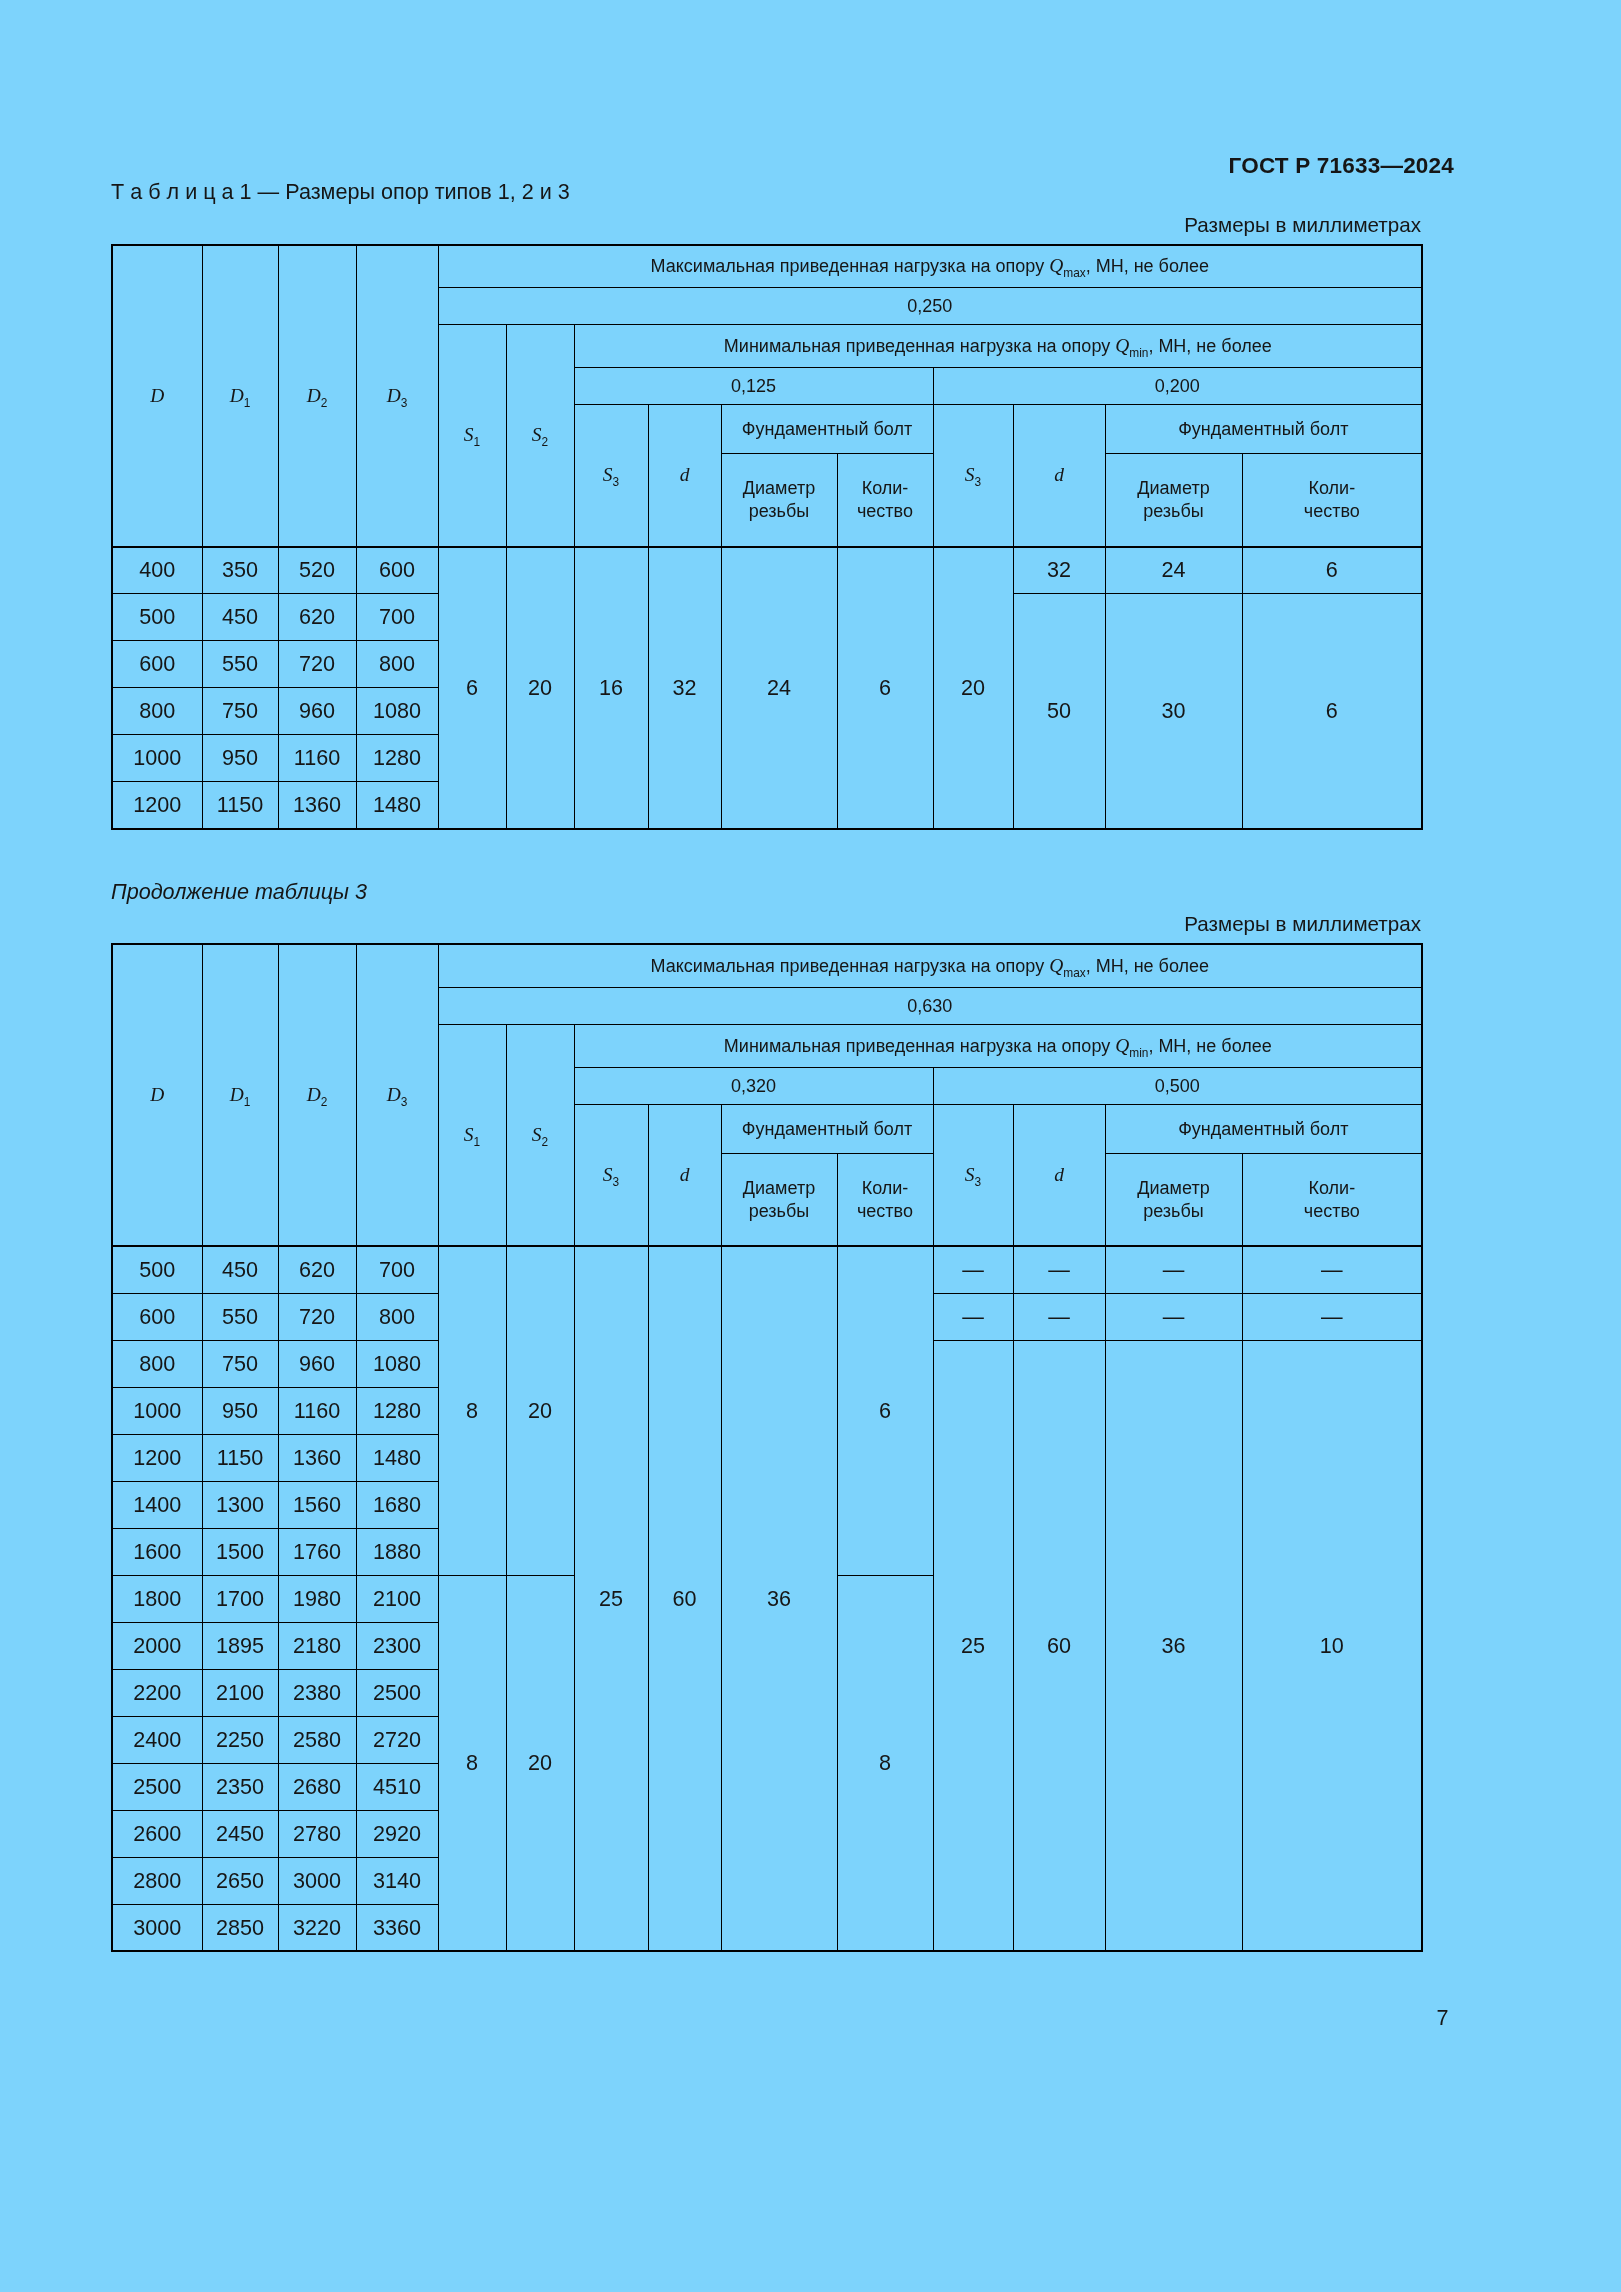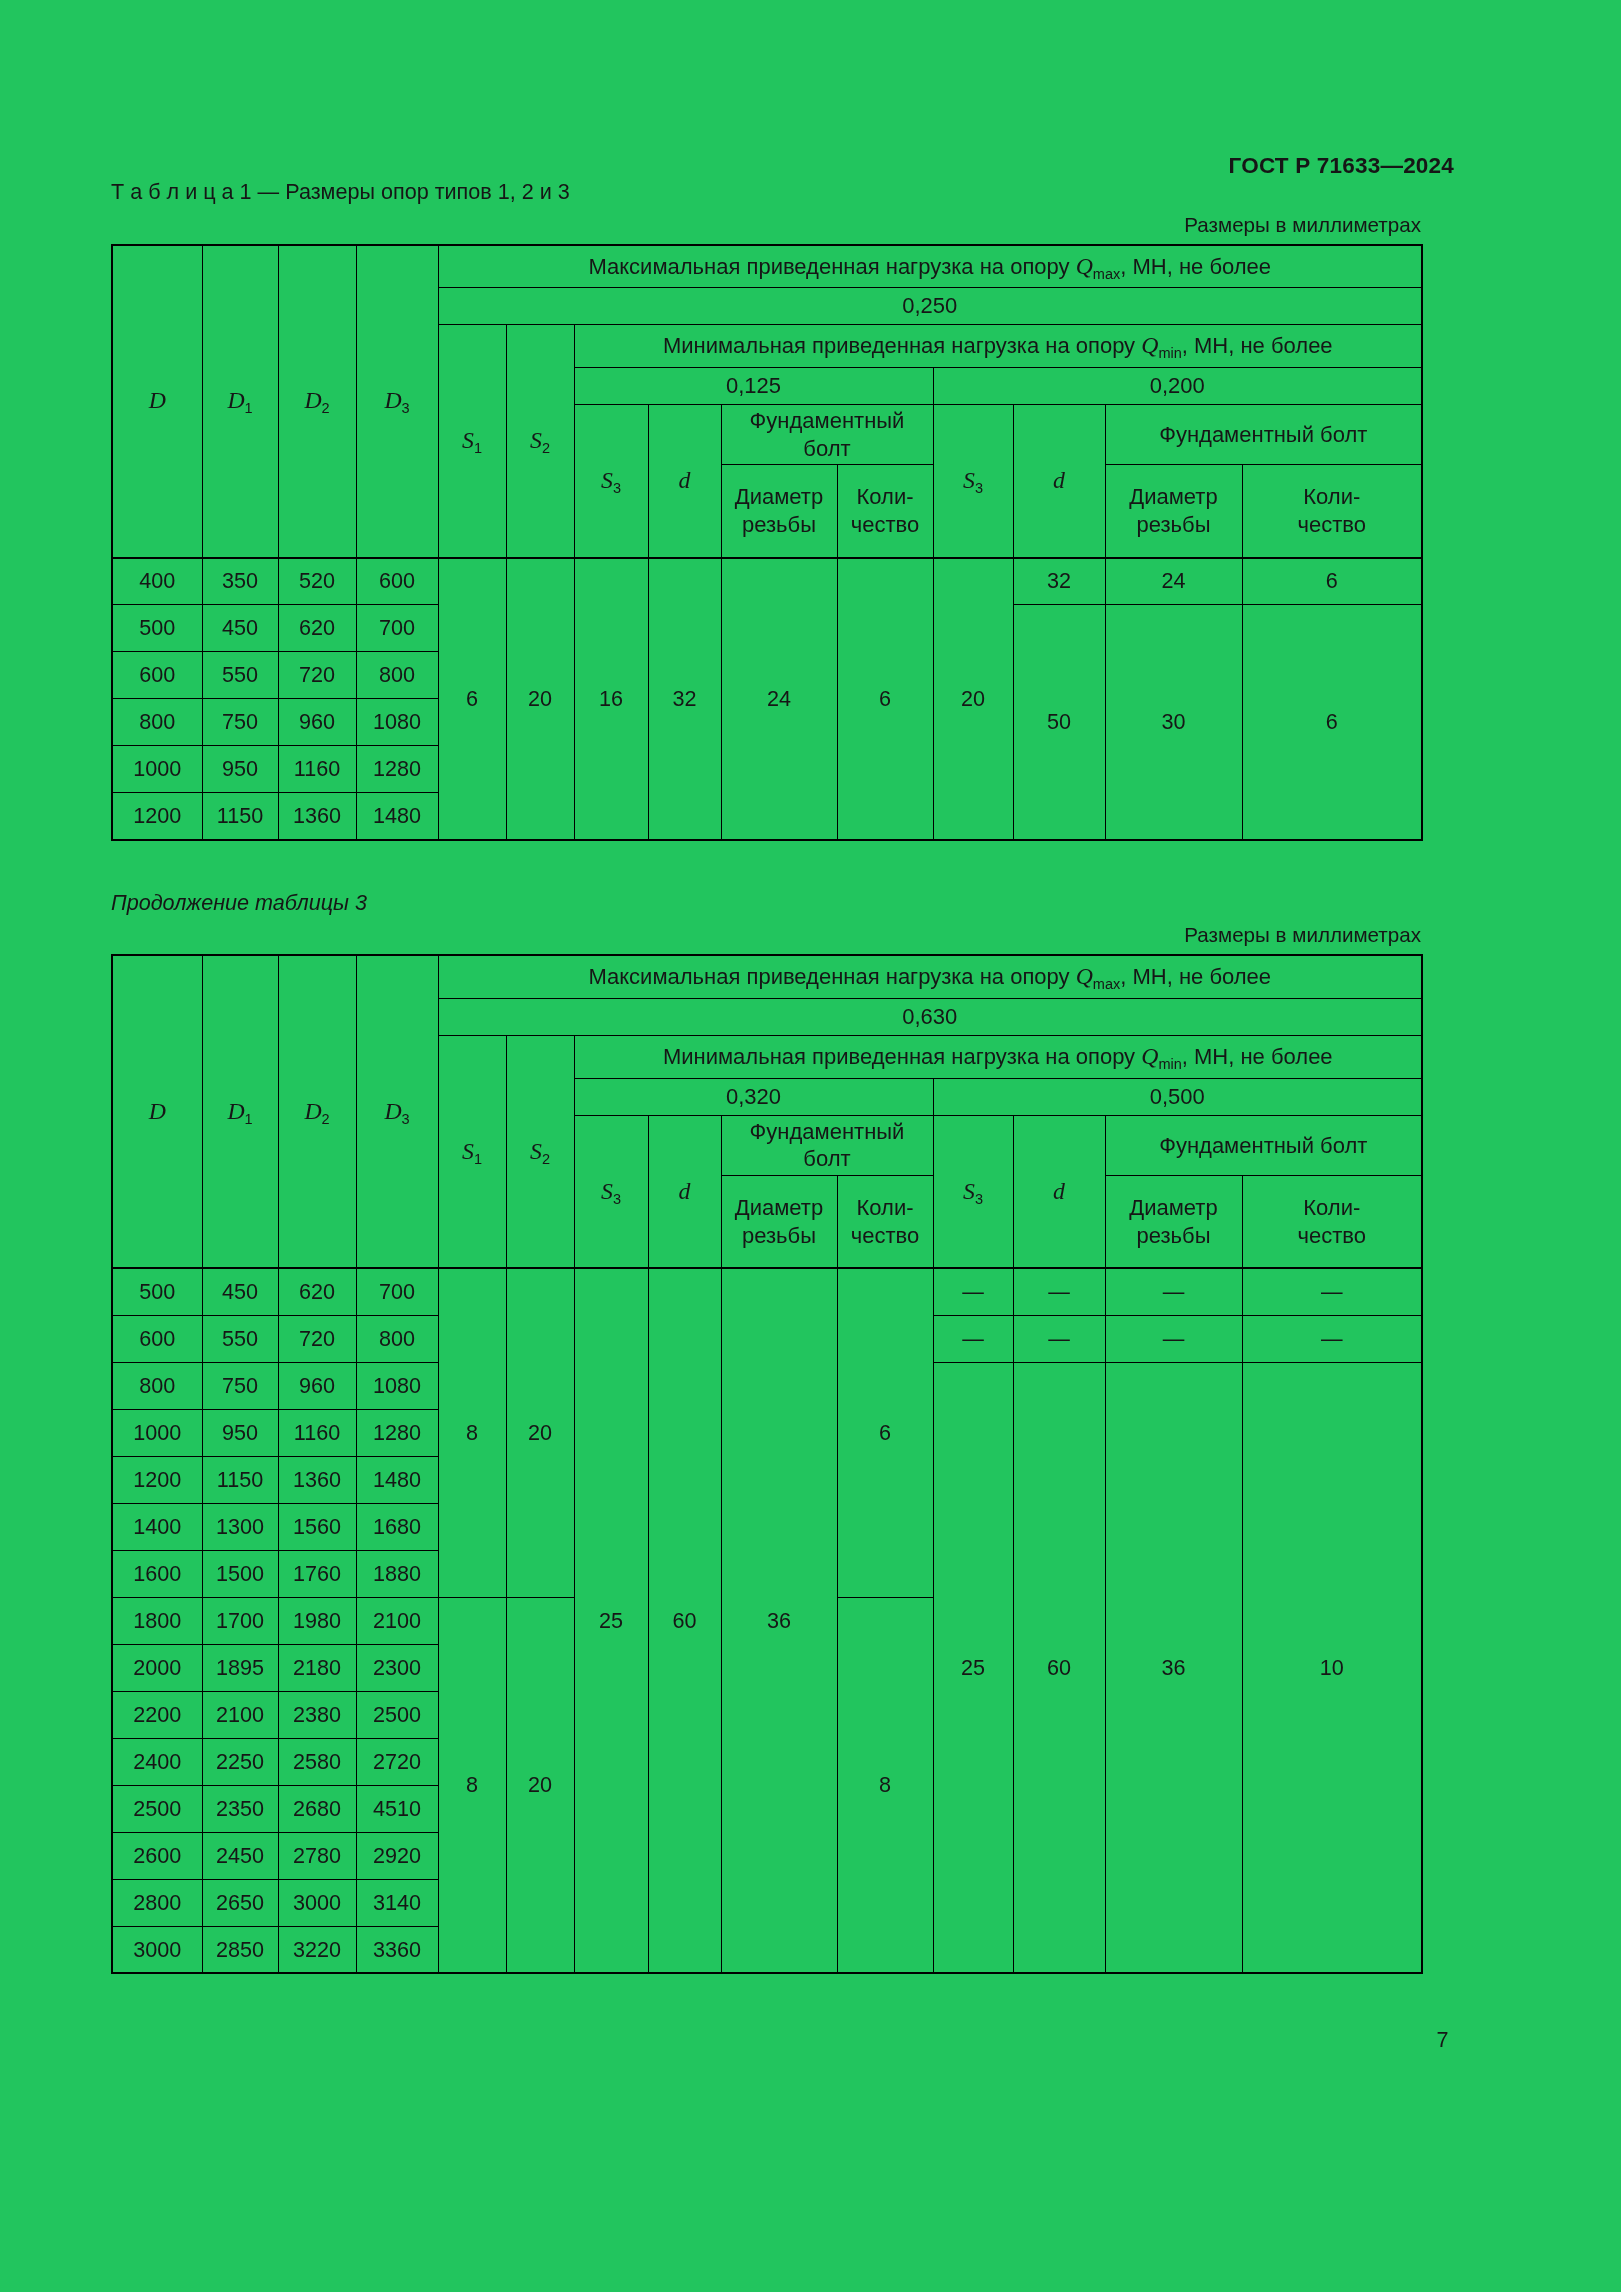--- a/index.html
+++ b/index.html
@@ -1,31 +1,31 @@
 <!DOCTYPE html>
 <html><head>
 <meta charset="utf-8">
 <title>ГОСТ Р 71633—2024 — стр. 7</title>
 <style>
   *{margin:0;padding:0;box-sizing:border-box}
   html,body{background:#ffffff}
   .page{
-    width:1621px;height:2293px;background:#22c55e;color:#161616;
+    width:1621px;height:2293px;background:#7dd3fc;color:#161616;
     font-family:"Liberation Sans",sans-serif;
     padding:153px 200px 0 111px;position:relative;overflow:hidden;
   }
   .doc-number{font-size:22.5px;font-weight:700;text-align:right;margin-right:-33px;letter-spacing:0.2px}
   .table-caption{font-size:21.6px;}
   .units-note{font-size:20.6px;text-align:right;margin-top:7.8px}
   .continuation{font-size:21.6px;font-style:italic;margin-top:49px}
   .page-number{font-size:21.6px;text-align:right;margin-top:53px;margin-right:-27.4px}
 
   table.gost{border-collapse:collapse;table-layout:fixed;width:1310px;border:2px solid #000;margin-top:6.9px}
   .gost th,.gost td{border:1px solid #000;text-align:center;vertical-align:middle;font-weight:400;padding:2px 4.9px;overflow:hidden}
-  .gost thead th{font-size:22px;line-height:1.25}
+  .gost thead th{font-size:18px;line-height:1.25}
   .gost tbody td{font-size:21.6px}
   .gost thead tr:nth-child(1){height:43px}
   .gost thead tr:nth-child(2){height:37px}
   .gost thead tr:nth-child(3){height:43px}
   .gost thead tr:nth-child(4){height:37px}
   .gost thead tr:nth-child(5){height:49px}
   .gost thead tr:nth-child(6){height:93px}
   .gost tbody tr{height:47px}
   .hb{border-bottom:2.9px solid #000 !important}
   .sym{font-style:italic;font-family:"Liberation Serif",serif;font-size:1.08em}

